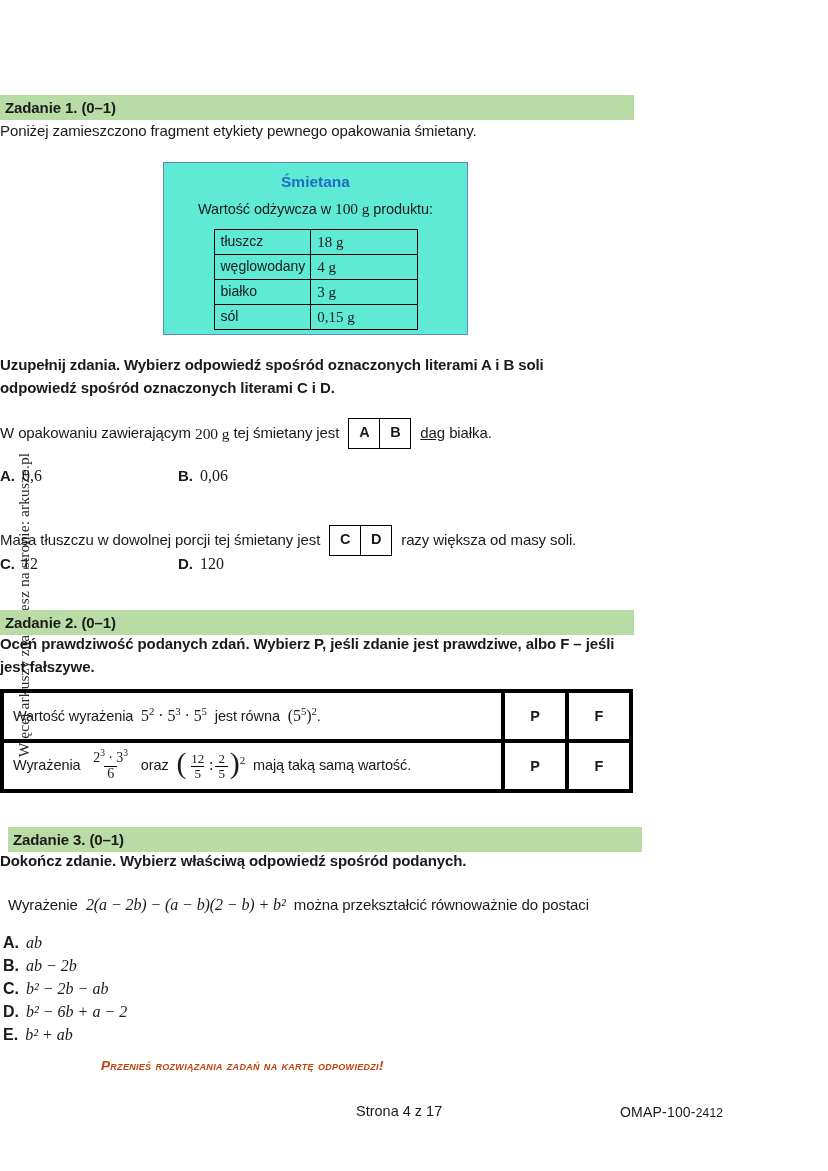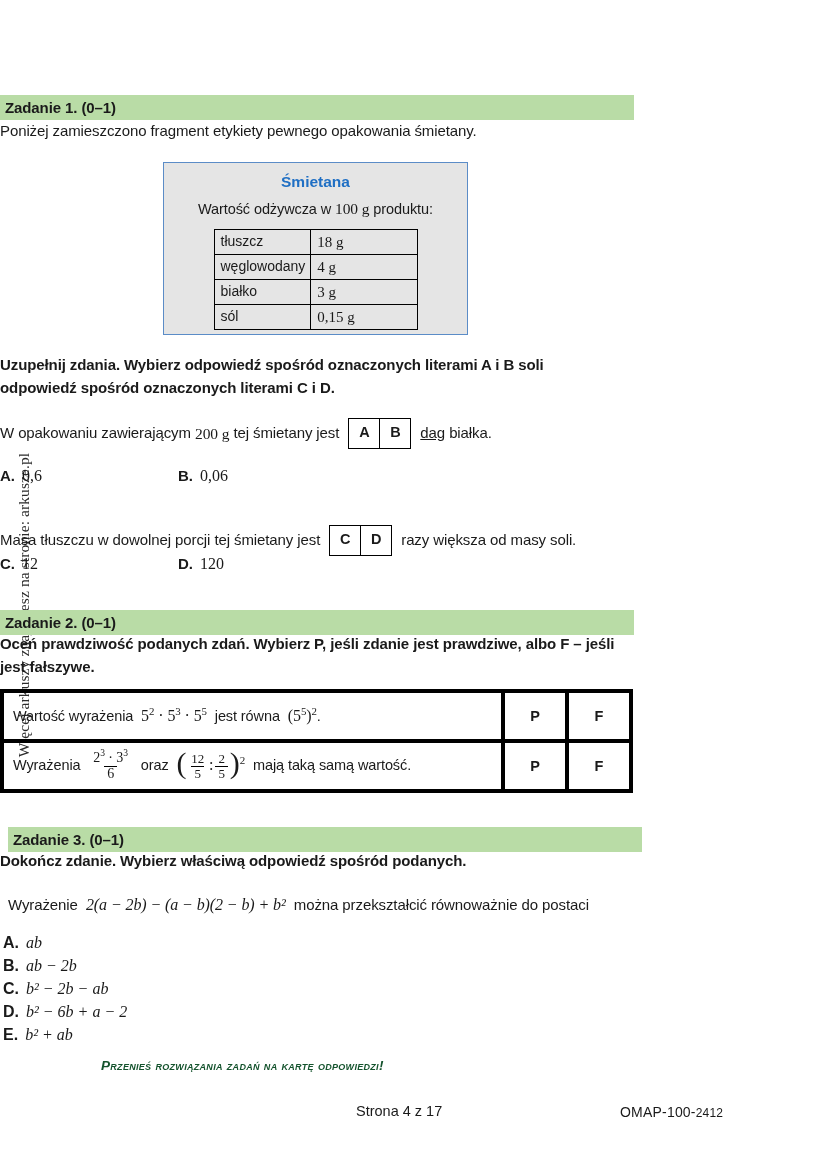--- a/index.html
+++ b/index.html
@@ -64,21 +64,21 @@
   .t3-instr{position:absolute;top:850px;left:0;width:634px;}
   .t3-stem{position:absolute;top:893px;left:8px;width:640px;}
   .t3-opts{position:absolute;top:934px;left:3px;width:400px;}
 
   
   .label-box{
     position:absolute;
     left:163px; top:162px;
     width:305px; height:173px;
     border:1px solid #5b8cc7;
-    background:#e5e5e5;
+    background:#5eead4;
     box-sizing:border-box;
   }
   .label-title{
     text-align:center;
     color:#1f6fc4;
     font-weight:bold;
     font-size:15.5px;
     margin-top:10px;
   }
   .label-sub{
@@ -176,21 +176,21 @@
     position:relative;
     top:3px;
     font-weight:300;
   }
   .pexp{font-family:"Liberation Serif", serif;font-size:11px;vertical-align:super;}
 
   
   .red-note{
     position:absolute;
     left:101px; top:1058px;
-    color:#14532d;
+    color:#c2410c;
     font-style:italic;
     font-weight:bold;
     font-size:13.5px;
     font-variant:small-caps;
     letter-spacing:.3px;
   }
   .foot-page{
     position:absolute;
     left:356px; top:1103px;
     font-size:14.5px;

